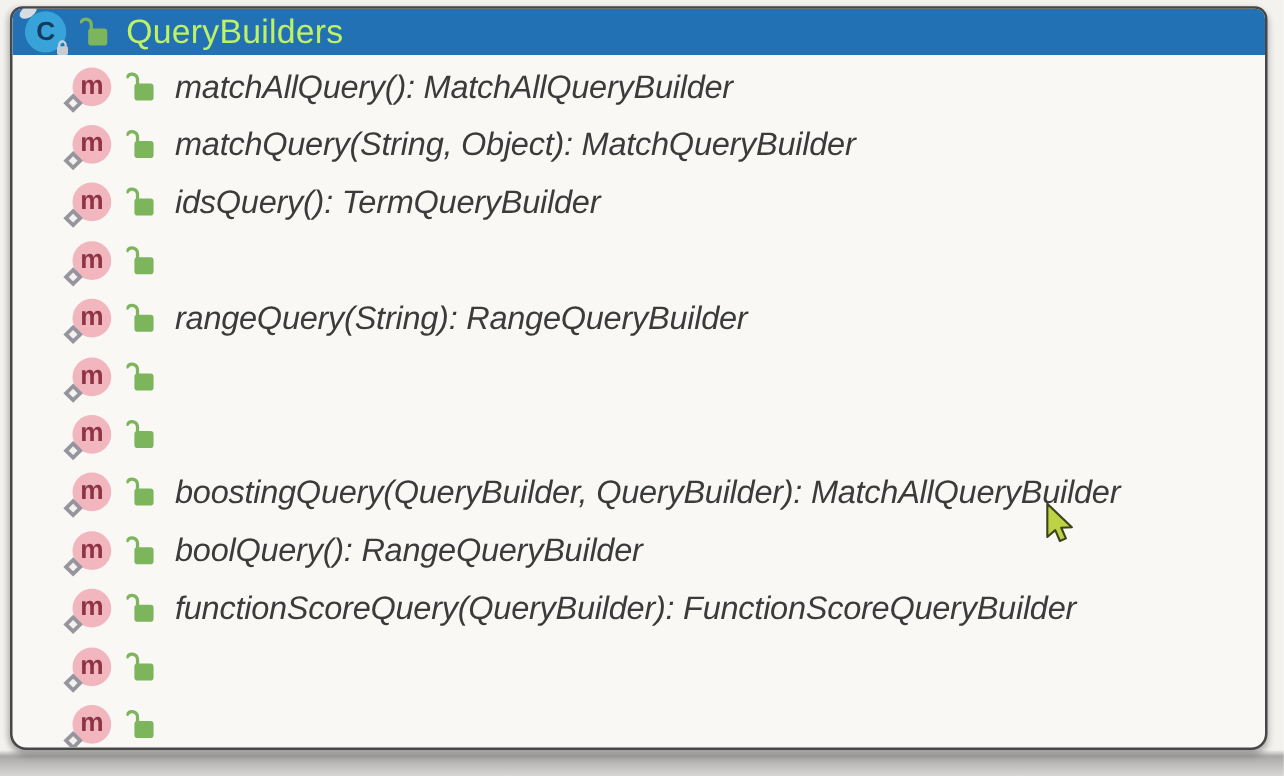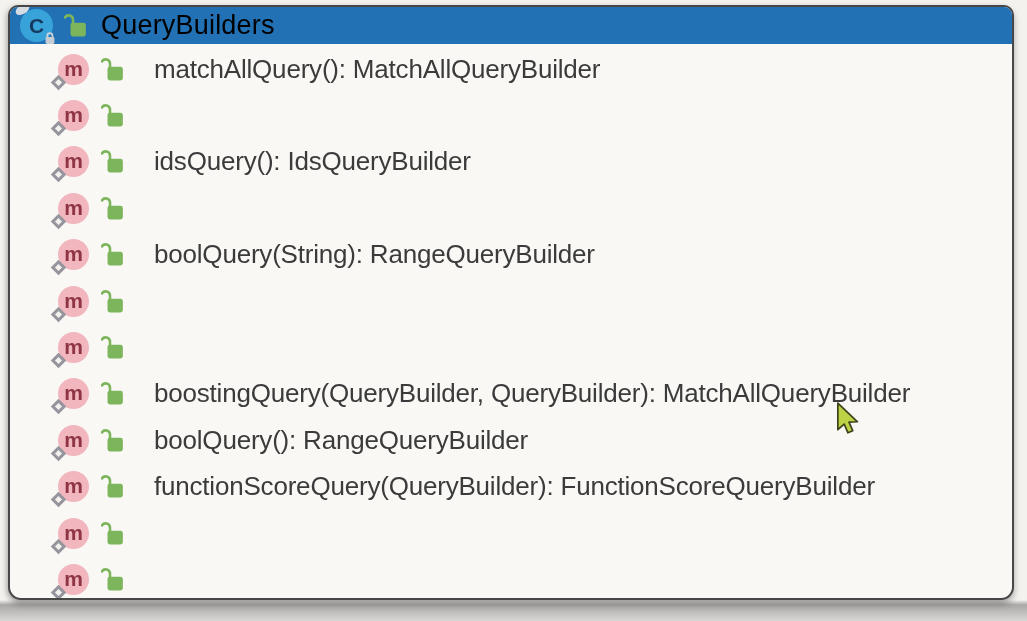--- a/index.html
+++ b/index.html
@@ -30,21 +30,21 @@
     color:#16395e;font-weight:bold;font-size:21px;line-height:1;
   }
   .gloss{
     position:absolute;top:-4px;left:-5px;width:15px;height:9px;border-radius:50%;
     background:#dfe3e6;transform:rotate(-32deg);opacity:.95;
   }
   .mini-lock{position:absolute;right:-4px;bottom:-3px;width:14px;height:14px;}
   .lock-ic{width:23px;height:25px;flex:none;}
   .header .lock-ic{margin-left:11px;}
   .title{
-    margin-left:14px;color:#000000;font-size:27px;line-height:1;
+    margin-left:14px;color:#bef264;font-size:27px;line-height:1;
     letter-spacing:.2px;white-space:nowrap;
   }
   .list{padding-top:2px;}
   .row{
     height:46.4px;display:flex;align-items:center;padding-left:48px;
   }
   .m-icon{
     position:relative;width:31px;height:31px;flex:none;border-radius:50%;
     background:var(--method-circle,#f1b6be);
     display:flex;align-items:center;justify-content:center;
@@ -54,22 +54,22 @@
     transform:translateY(-1px);
   }
   .diamond{
     position:absolute;left:-5px;bottom:-3px;width:11px;height:11px;
     background:#96959d;transform:rotate(45deg);
     display:flex;align-items:center;justify-content:center;
   }
   .diamond-inner{width:5px;height:5px;background:#f3f2ef;}
   .row .lock-ic{margin-left:12px;}
   .sig{
-    margin-left:30px;font-size:26px;color:var(--text,#3b3b3b);
-    white-space:nowrap;letter-spacing:-.2px;
+    margin-left:16px;font-size:26px;color:var(--text,#3b3b3b);
+    white-space:nowrap;letter-spacing:-.2px;font-style:italic;
   }
   .cursor{position:absolute;left:836px;top:402px;width:26px;height:34px;z-index:20;}
   .defs{position:absolute;width:0;height:0;overflow:hidden;}
 </style>
 </head>
 <body>
 
 <svg class="defs" aria-hidden="true">
   <symbol id="ic-lock" viewBox="0 0 24 26">
     <path d="M9.4 11 L9.4 7 A4.6 4.6 0 0 0 0.9 4.6" fill="none" stroke="#7cb55c" stroke-width="2.7" stroke-linecap="round"></path>
@@ -111,55 +111,56 @@
       <div class="row">
     <span class="m-icon">
       <span class="m-letter">m</span>
       <span class="diamond">
             <span class="diamond-inner"></span>
           </span>
     </span>
     <svg class="lock-ic">
           <use href="#ic-lock"></use>
         </svg>
-  </div>
-      <div class="row">
-    <span class="m-icon">
-      <span class="m-letter">m</span>
-      <span class="diamond">
-            <span class="diamond-inner"></span>
-          </span>
-    </span>
-    <svg class="lock-ic">
-          <use href="#ic-lock"></use>
-        </svg>
-    <span class="sig">idsQuery(): IdsQueryBuilder</span>
-  </div>
-      <div class="row">
-    <span class="m-icon">
-      <span class="m-letter">m</span>
-      <span class="diamond">
-            <span class="diamond-inner"></span>
-          </span>
-    </span>
-    <svg class="lock-ic">
-          <use href="#ic-lock"></use>
-        </svg>
-  </div>
-      <div class="row">
-    <span class="m-icon">
-      <span class="m-letter">m</span>
-      <span class="diamond">
-            <span class="diamond-inner"></span>
-          </span>
-    </span>
-    <svg class="lock-ic">
-          <use href="#ic-lock"></use>
-        </svg>
-    <span class="sig">boolQuery(String): RangeQueryBuilder</span>
+    <span class="sig">matchQuery(String, Object): MatchQueryBuilder</span>
+  </div>
+      <div class="row">
+    <span class="m-icon">
+      <span class="m-letter">m</span>
+      <span class="diamond">
+            <span class="diamond-inner"></span>
+          </span>
+    </span>
+    <svg class="lock-ic">
+          <use href="#ic-lock"></use>
+        </svg>
+    <span class="sig">idsQuery(): TermQueryBuilder</span>
+  </div>
+      <div class="row">
+    <span class="m-icon">
+      <span class="m-letter">m</span>
+      <span class="diamond">
+            <span class="diamond-inner"></span>
+          </span>
+    </span>
+    <svg class="lock-ic">
+          <use href="#ic-lock"></use>
+        </svg>
+  </div>
+      <div class="row">
+    <span class="m-icon">
+      <span class="m-letter">m</span>
+      <span class="diamond">
+            <span class="diamond-inner"></span>
+          </span>
+    </span>
+    <svg class="lock-ic">
+          <use href="#ic-lock"></use>
+        </svg>
+    <span class="sig">rangeQuery(String): RangeQueryBuilder</span>
   </div>
       <div class="row">
     <span class="m-icon">
       <span class="m-letter">m</span>
       <span class="diamond">
             <span class="diamond-inner"></span>
           </span>
     </span>
     <svg class="lock-ic">
           <use href="#ic-lock"></use>

